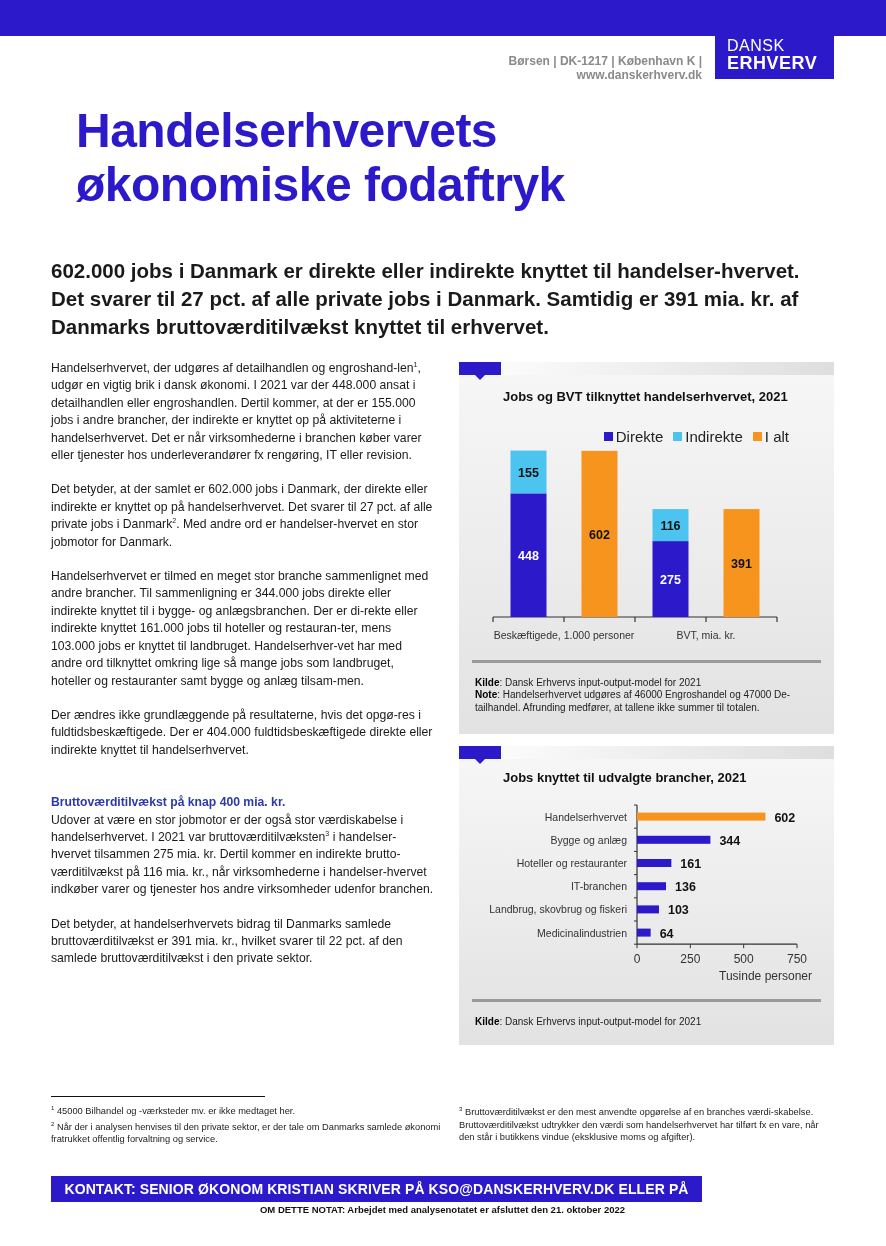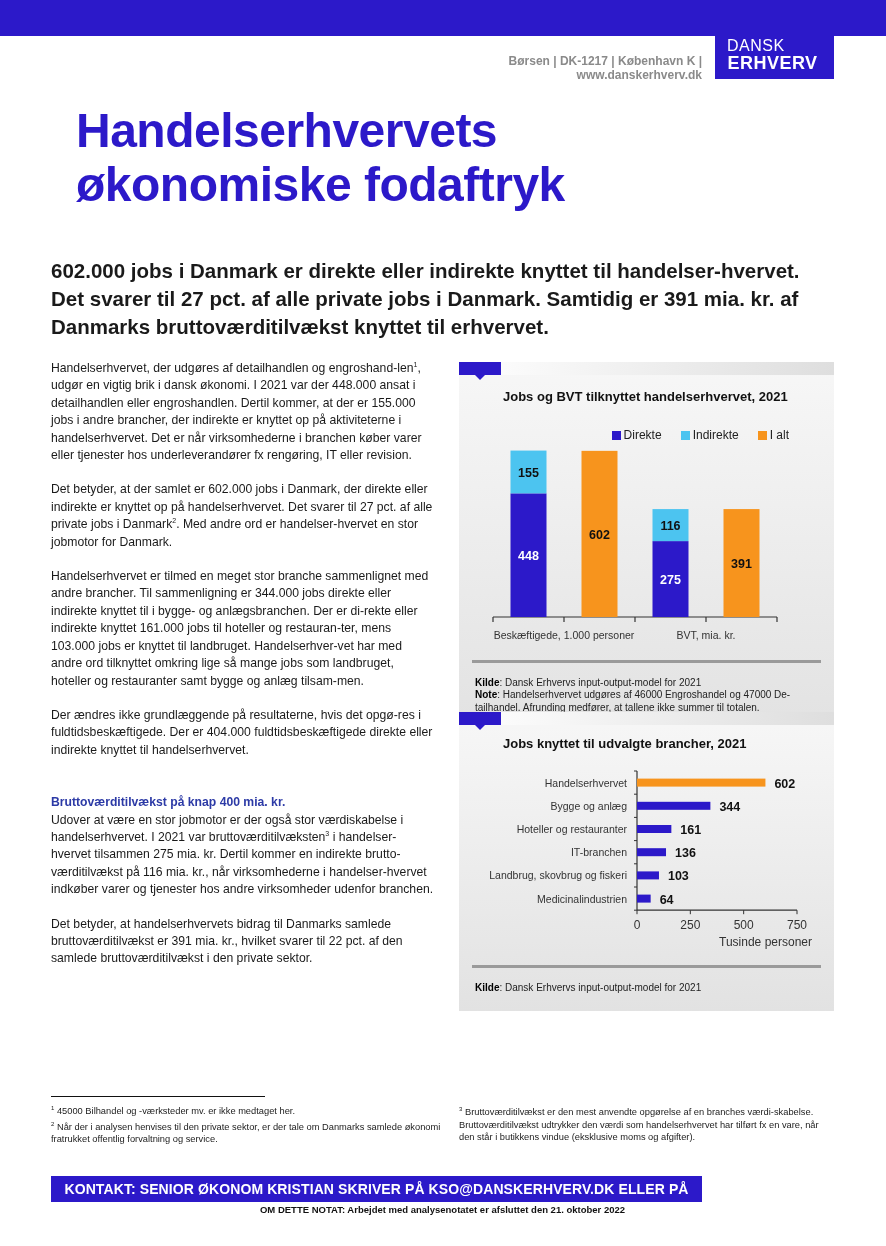--- a/index.html
+++ b/index.html
@@ -2,21 +2,21 @@
 <html><head>
 <meta charset="utf-8">
 <style>
   * { box-sizing: border-box; margin: 0; padding: 0; }
   html, body { width: 886px; height: 1246px; background: #ffffff; overflow: hidden; }
   body { position: relative; font-family: "Liberation Sans", sans-serif; color: #1a1a1a; }
 
   .topbar { position: absolute; left: 0; top: 0; width: 886px; height: 36px; background: #2c19c9; }
   .logo { position: absolute; left: 715px; top: 36px; width: 119px; height: 43px; background: #2c19c9; color: #fff; padding: 2px 16px 0 12px; }
   .logo .l1 { font-size: 16px; letter-spacing: 0.5px; line-height: 16px; font-weight: normal; }
-  .logo .l2 { font-size: 18px; font-weight: bold; letter-spacing: 0.5px; line-height: 18px; text-align: center; }
+  .logo .l2 { font-size: 18px; font-weight: bold; letter-spacing: 0.5px; line-height: 18px; }
   .address { position: absolute; left: 420px; top: 54px; width: 282px; text-align: right; font-size: 12px; color: #8a8a8a; font-weight: bold; }
 
   .title { position: absolute; left: 51px; top: 104px; width: 760px; font-size: 48px; line-height: 54px; font-weight: bold; color: #2c19c9; letter-spacing: -0.5px; margin-left: 25px; }
   .lead { position: absolute; left: 51px; top: 257px; width: 770px; font-size: 20.5px; line-height: 28px; font-weight: bold; color: #1a1a1a; }
 
   .body-col { position: absolute; left: 51px; top: 360px; width: 385px; font-size: 12.2px; line-height: 17.4px; color: #1a1a1a; }
   .body-col p { margin-bottom: 17px; }
   .body-col sup { font-size: 7px; line-height: 0; }
   .subhead { color: #2c3aa6; font-weight: bold; display: block; }
   .gap { height: 18px; }
@@ -24,23 +24,23 @@
   .panel { position: absolute; left: 459px; width: 375px; background: linear-gradient(#f7f7f7, #e2e2e2); }
   .panel-tab-bar { position: absolute; left: 0; top: 0; width: 375px; height: 13px; background: linear-gradient(to right, #ffffff, #dedede); }
   .panel-tab { position: absolute; left: 0; top: 0; width: 42px; height: 13px; background: #2c19c9; }
   .panel-tab::after { content: ""; position: absolute; left: 16px; top: 13px; border-left: 5px solid transparent; border-right: 5px solid transparent; border-top: 5px solid #2c19c9; }
   .panel-title { position: absolute; left: 16px; font-size: 13px; font-weight: bold; color: #111; margin-left: 28px; }
   .panel-rule { position: absolute; left: 13px; width: 349px; height: 3px; background: #9a9a9a; }
   .panel-source { position: absolute; left: 16px; font-size: 10px; line-height: 12.4px; color: #222; width: 340px; }
   .panel-source b { font-weight: bold; color: #000; }
 
   #panel1 { top: 362px; height: 372px; }
-  #panel2 { top: 712px; height: 299px; }
+  #panel2 { top: 746px; height: 299px; }
 
-  .legend { position: absolute; right: 45px; top: 66px; font-size: 12px; color: #222; display: flex; gap: 19px; }
+  .legend { position: absolute; right: 45px; top: 66px; font-size: 15px; color: #222; display: flex; gap: 10px; }
   .legend .item { display: flex; align-items: center; gap: 3px; }
   .legend .sw { width: 9px; height: 9px; display: inline-block; }
 
   svg text { font-family: "Liberation Sans", sans-serif; }
 
   .footnote-rule { position: absolute; left: 51px; top: 1096px; width: 214px; height: 1px; background: #111; }
   .footnotes-left { position: absolute; left: 51px; top: 1102px; width: 390px; font-size: 9.3px; line-height: 12.5px; color: #222; }
   .footnotes-right { position: absolute; left: 459px; top: 1103px; width: 375px; font-size: 9.3px; line-height: 12.5px; color: #222; }
   .footnotes-left sup, .footnotes-right sup { font-size: 6px; }
 

